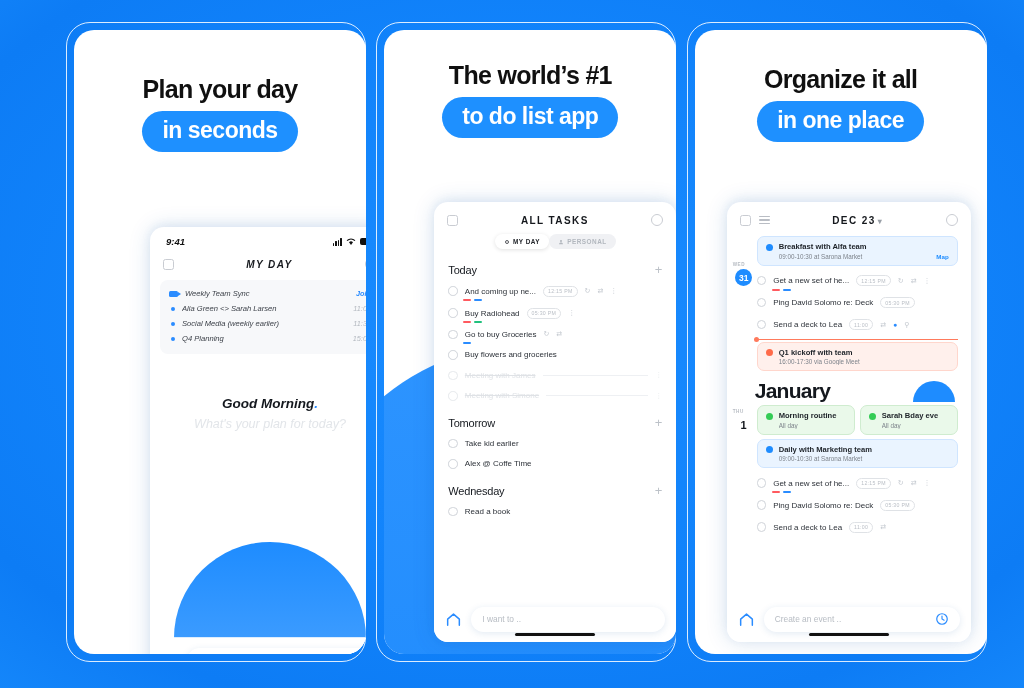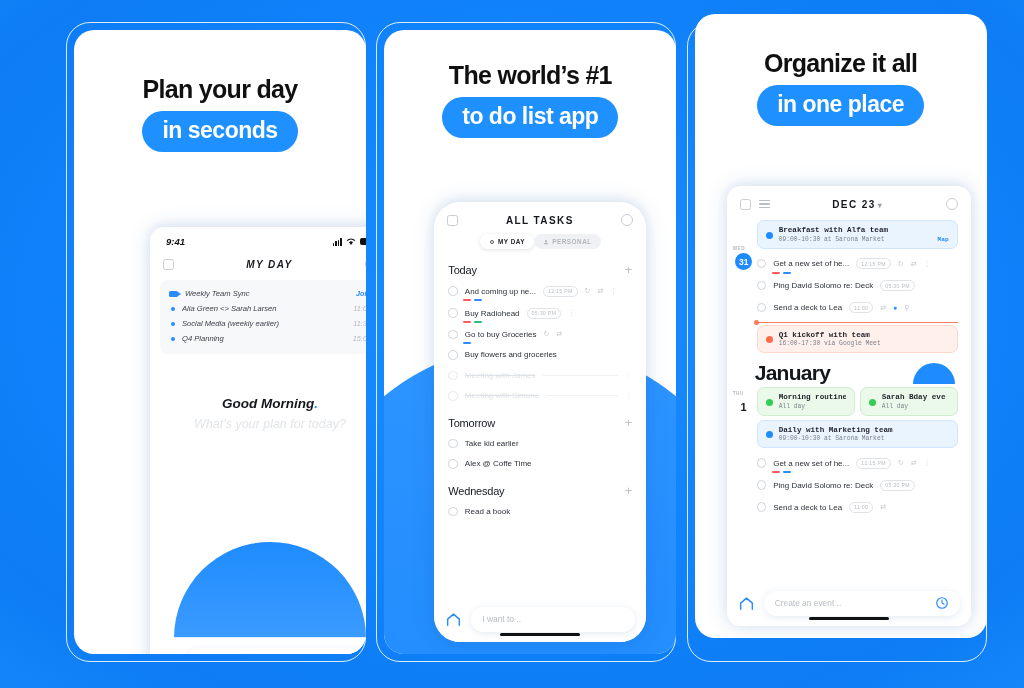--- a/index.html
+++ b/index.html
@@ -24,21 +24,21 @@
     position: absolute;
     background: #ffffff;
     border-radius: 20px;
     overflow: hidden;
   }
   #slot1 .card-outline { left: 30px;  top: 22px; width: 300px; height: 640px; }
   #slot1 .card         { left: 38px;  top: 30px; width: 292px; height: 624px; }
   #slot2 .card-outline { left: 11px;  top: 22px; width: 300px; height: 640px; }
   #slot2 .card         { left: 19px;  top: 30px; width: 292px; height: 624px; }
   #slot3 .card-outline { left: -8px;  top: 22px; width: 300px; height: 640px; }
-  #slot3 .card         { left: 0px;   top: 14px; width: 292px; height: 624px; }
+  #slot3 .card         { left: 0px;   top: 30px; width: 292px; height: 624px; }
 
   .card-bg-arc {
     position: absolute; left: 50%; transform: translateX(-50%);
     width: 460px; height: 460px; border-radius: 50%;
     background: linear-gradient(180deg, #2d94ff 0%, #1f8bfd 100%);
   }
 
   
   .headline { position: relative; z-index: 3; text-align: center; padding-top: 46px; }
   .headline .line1 {
@@ -56,21 +56,21 @@
   #slot3 .headline { padding-top: 36px; }
 
   
   .phone {
     position: absolute; background: #fff; z-index: 4;
     border-radius: 14px 14px 0 0;
     box-shadow: 0 0 22px rgba(20,90,170,.16), 0 -2px 10px rgba(20,90,170,.08);
     overflow: hidden;
   }
   #slot1 .phone { left: 76px; top: 197px; width: 240px; height: 456px; font-style: italic; }
-  #slot2 .phone { left: 50px; top: 172px; width: 212px; height: 440px; border-radius: 26px; }
+  #slot2 .phone { left: 50px; top: 172px; width: 242px; height: 440px; border-radius: 14px; }
   #slot3 .phone { left: 32px; top: 172px; width: 244px; height: 440px; border-radius: 14px; }
 
   .statusbar {
     display: flex; align-items: center; justify-content: space-between;
     padding: 9px 16px 3px; font-size: 9.5px; font-weight: 700; color: #111;
   }
   .sb-icons { display: flex; align-items: center; gap: 4px; }
   .bars { display: flex; align-items: flex-end; gap: 1px; height: 8px; }
   .bars i { width: 1.6px; background: #111; display: block; border-radius: .5px; }
   .bars i:nth-child(1){height:3px} .bars i:nth-child(2){height:4.5px}
@@ -173,21 +173,21 @@
   .day-lbl { font-size: 4.6px; color: #b6bbc2; letter-spacing: .6px; font-weight: 700; }
   .day-num {
     width: 17px; height: 17px; margin: 2px auto 0; border-radius: 50%;
     background: #1e8cff; color: #fff; font-size: 8.5px; font-weight: 700;
     display: flex; align-items: center; justify-content: center;
   }
   .day-num.plain { background: transparent; color: #14181e; font-size: 11px; font-weight: 700; }
 
   .evt {
     margin: 0 13px 4px 30px; border-radius: 7px; padding: 5px 8px;
-    display: flex; align-items: center; gap: 6px; font-family: Liberation Mono, monospace;
+    display: flex; align-items: flex-start; gap: 6px;
   }
   .evt.blue { background: #eaf4ff; border: 1px solid #cfe5ff; }
   .evt.red  { background: #fff0ec; border: 1px solid #ffd6cc; }
   .evt.green{ background: #eaf9ea; border: 1px solid #cfeccf; }
   .evt-dot { width: 7px; height: 7px; border-radius: 50%; flex: none; margin-top: 1.5px; }
   .evt-main { flex: 1; min-width: 0; }
   .evt-t { font-size: 7.6px; font-weight: 600; color: #1d2228; white-space: nowrap; overflow: hidden; }
   .evt-s { font-size: 6.3px; color: #7d838b; margin-top: 1.5px; white-space: nowrap; overflow: hidden; }
   .evt-map { font-size: 6.2px; color: #1e8cff; font-weight: 600; align-self: flex-end; }
 

